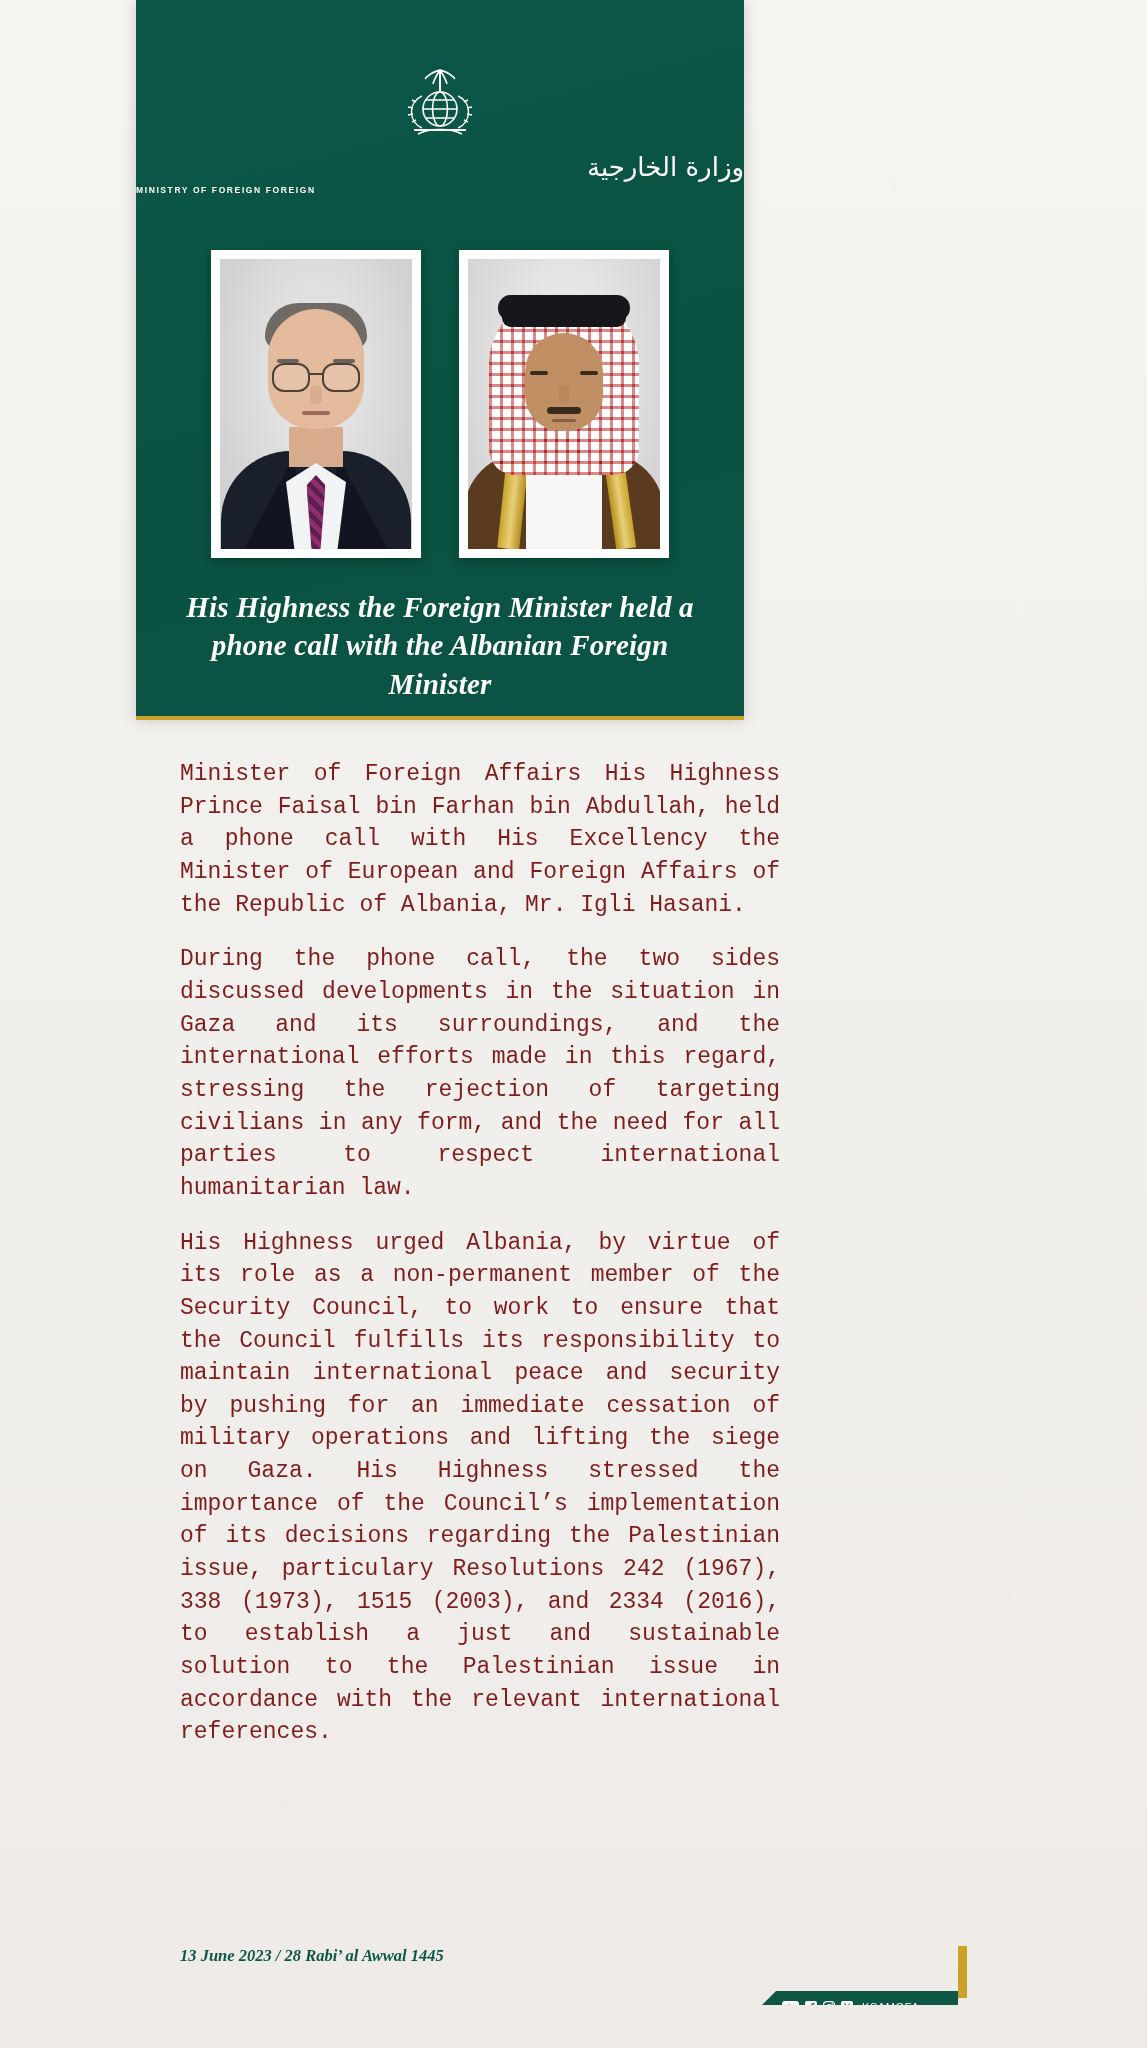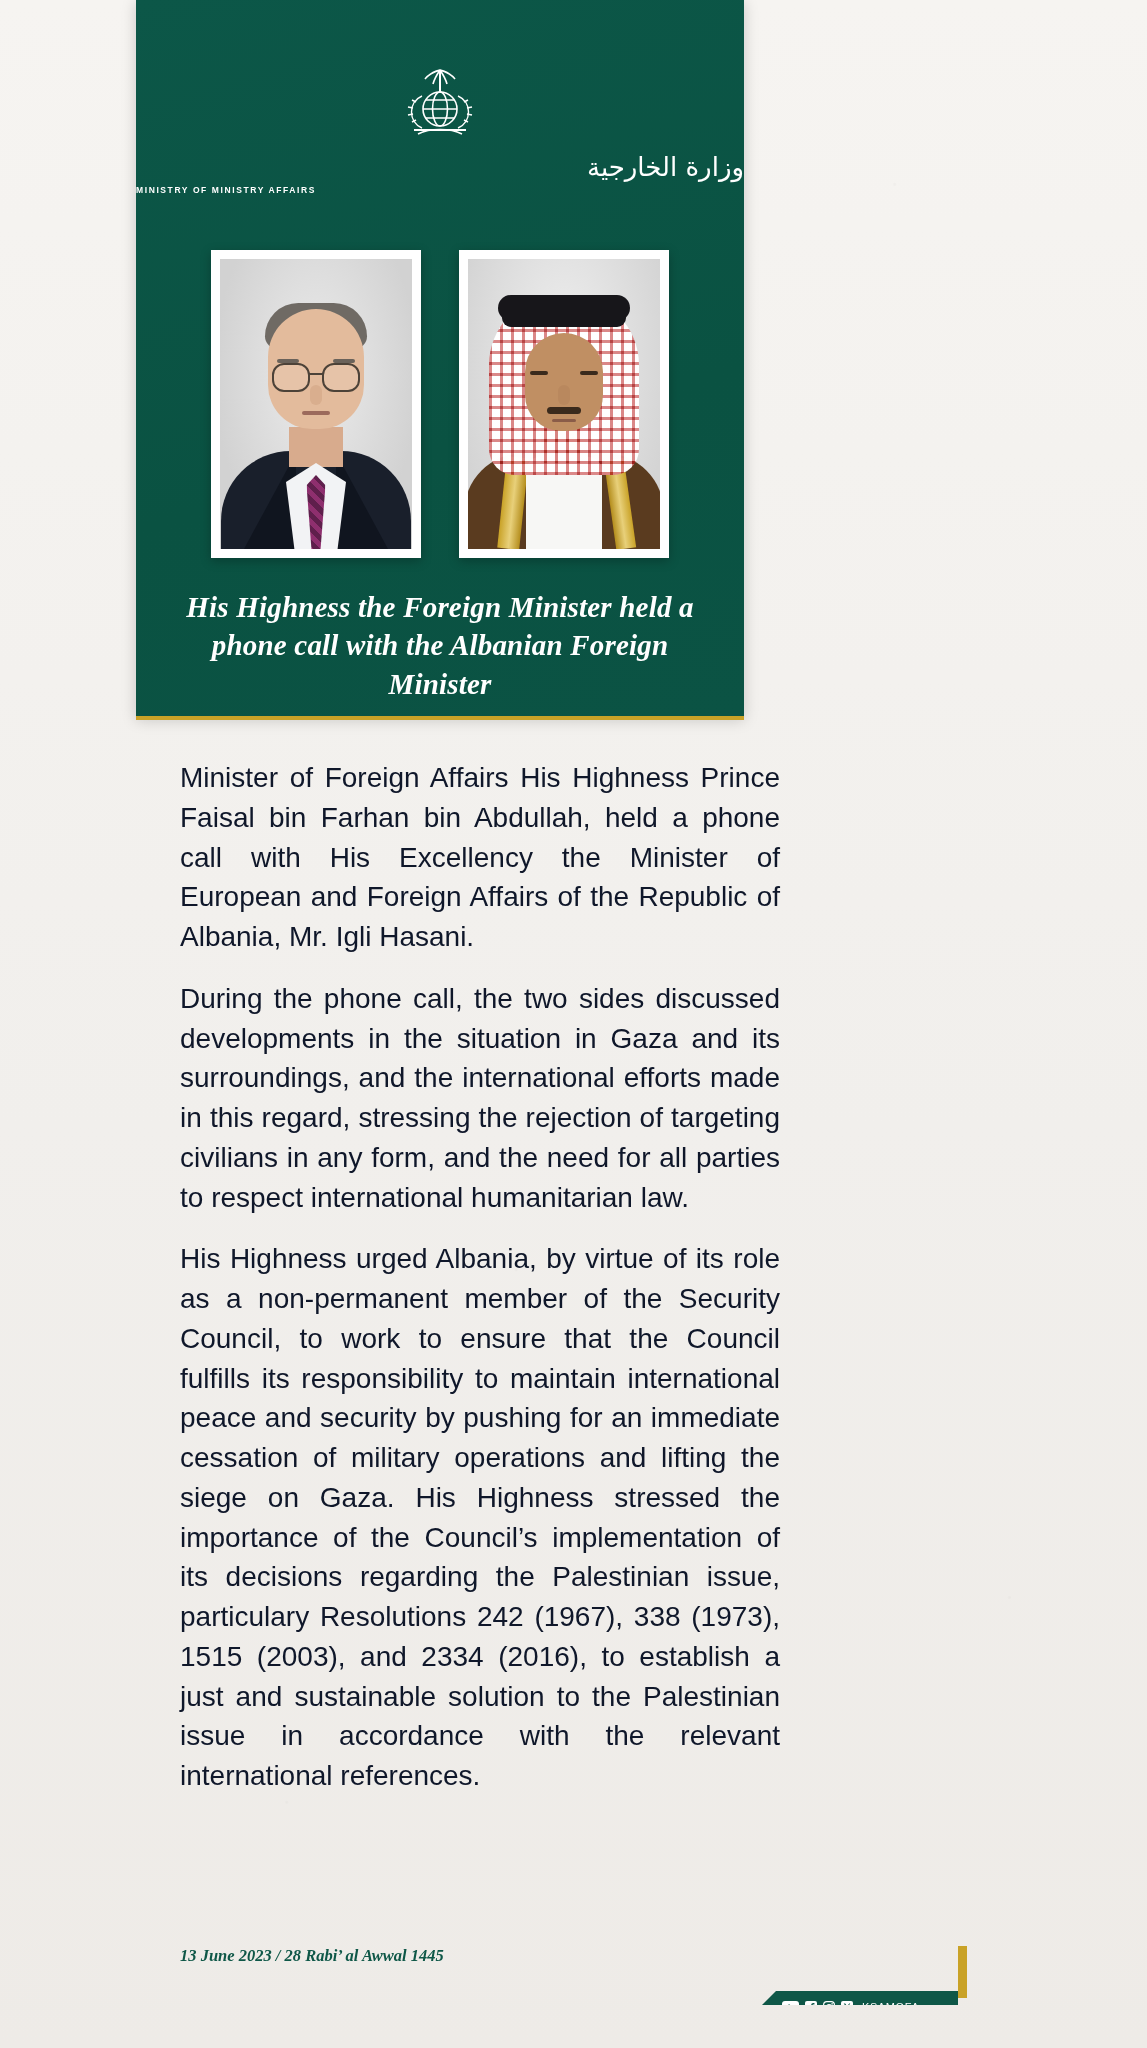--- a/index.html
+++ b/index.html
@@ -242,23 +242,23 @@
     line-height: 1.32;
     letter-spacing: 0.2px;
   }
 
   
   .body-text {
     position: absolute;
     left: 180px;
     width: 600px;
     top: 758px;
-    color: #0f172a;
-    font-family: Liberation Sans, sans-serif;
-    font-size: 28px;
+    color: #7f1d1d;
+    font-family: Liberation Mono, monospace;
+    font-size: 23px;
     line-height: 1.42;
     text-align: justify;
   }
   .body-text p { margin: 0 0 22px 0; }
   .body-text p:last-child { margin-bottom: 0; }
 
   
   .footer-credit {
     position: absolute;
     left: 180px;
@@ -336,21 +336,21 @@
         <path d="M30 34 C16 40 16 60 30 66" stroke-width="1.4"></path>
         <path d="M66 34 C80 40 80 60 66 66" stroke-width="1.4"></path>
         <path d="M24 40 l-4 -2 M21 46 l-5 -1 M21 52 l-5 1 M24 58 l-4 2"></path>
         <path d="M72 40 l4 -2 M75 46 l5 -1 M75 52 l5 1 M72 58 l4 2"></path>
 
         <path d="M22 68 L74 68" stroke-width="2"></path>
         <path d="M26 72 C38 66 58 66 70 72" stroke-width="1.4"></path>
       </g>
     </svg>
     <div class="emblem-ar">وزارة الخارجية</div>
-    <div class="emblem-en">MINISTRY OF MINISTRY AFFAIRS</div>
+    <div class="emblem-en">MINISTRY OF FOREIGN FOREIGN</div>
   </div>
 
   <div class="portraits">
 
     <div class="portrait-frame">
       <div class="portrait pA">
         <div class="bg-soft"></div>
         <div class="suit"></div>
         <div class="lapelL"></div>
         <div class="lapelR"></div>

